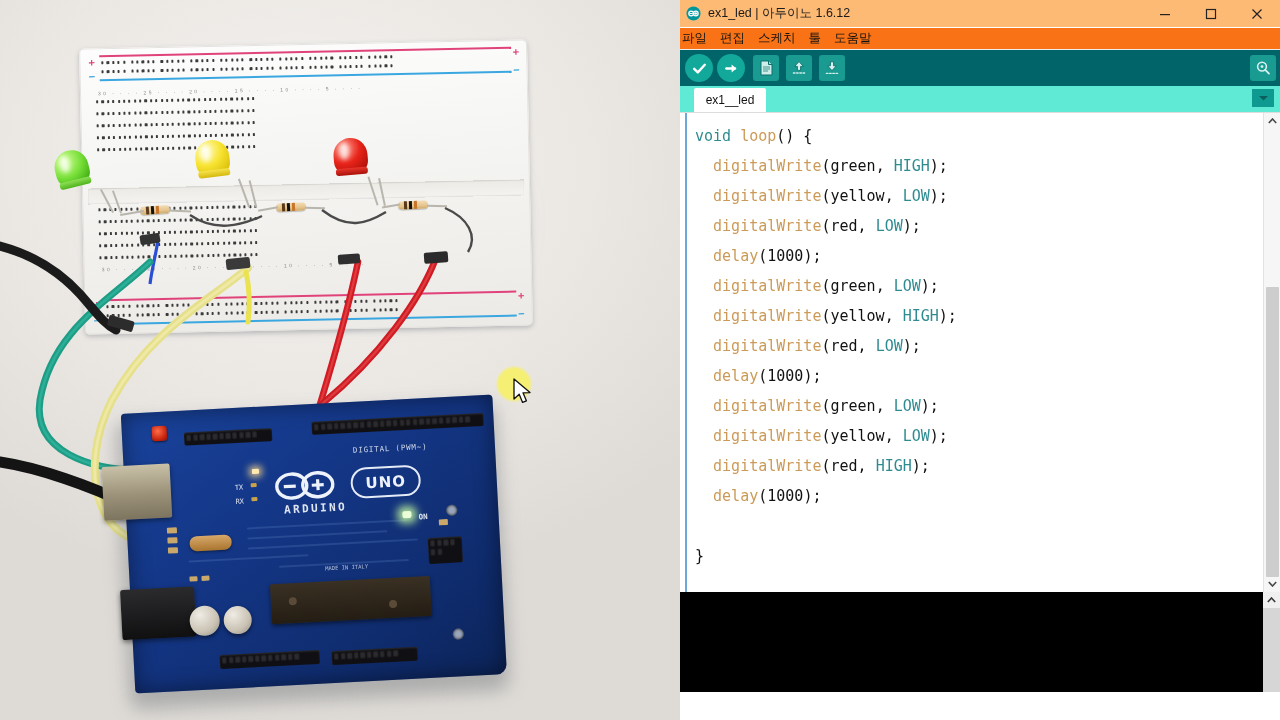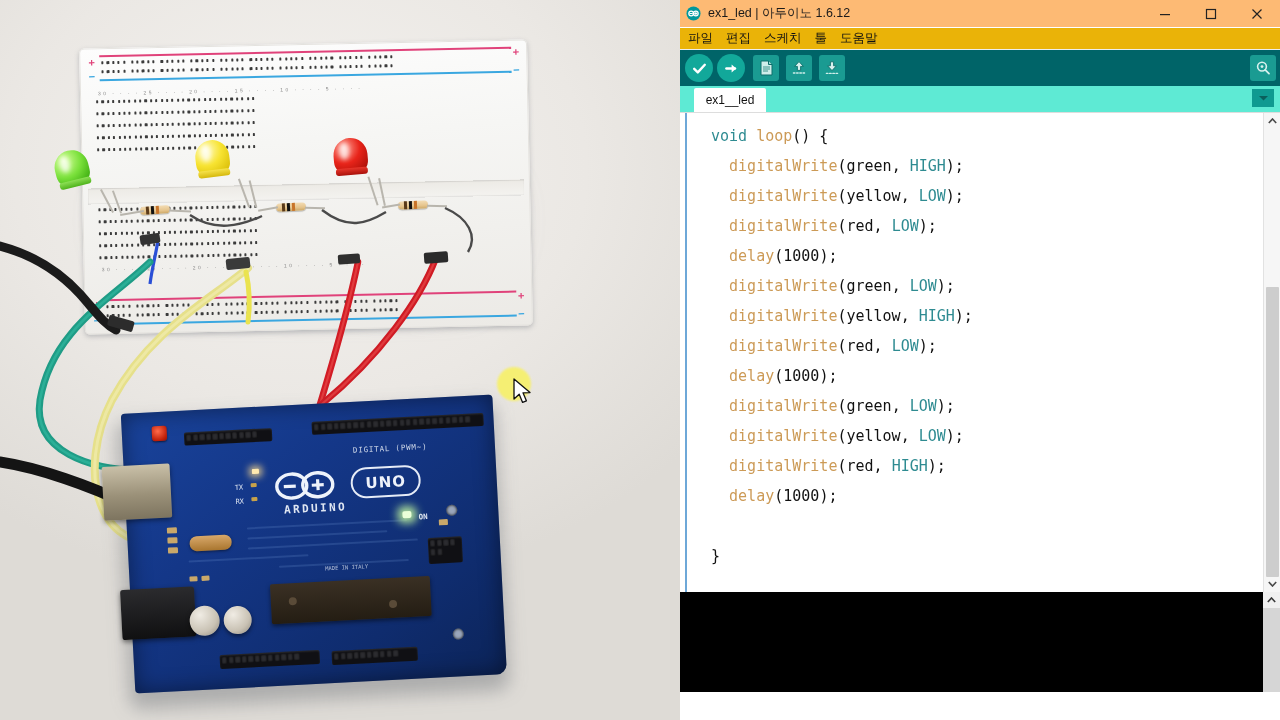--- a/index.html
+++ b/index.html
@@ -167,22 +167,22 @@
   #ide-logo{ width:15px; height:15px; margin-right:7px; }
   #title-text{ font-size:12.5px; color:#1a1a1a; white-space:nowrap; }
   .win-btns{ position:absolute; right:0; top:0; height:28px; display:flex; }
   .win-btn{
     width:46px; height:28px; display:flex; align-items:center; justify-content:center;
     color:#222;
   }
 
   
   #menubar{
-    height:22px; background:#eab308; display:flex; align-items:center;
-    padding-left:6px; gap:9px; border-bottom:1px solid #ededed;
+    height:22px; background:#f97316; display:flex; align-items:center;
+    gap:9px; border-bottom:1px solid #ededed;
   }
   .menu-item{ font-size:12.5px; color:#111; padding:1px 2px; white-space:nowrap; }
 
   
   #toolbar{
     position:relative; height:36px; background:#006468;
     display:flex; align-items:center; padding-left:4px; gap:2px;
   }
   .tb-round{
     width:28px; height:28px; border-radius:50%;
@@ -215,21 +215,21 @@
     background:#0f9a91; display:flex; align-items:center; justify-content:center;
   }
 
   
   #editor-wrap{
     position:relative; height:480px; background:#fff; display:flex;
     border-top:1px solid #ddd;
   }
   #gutter{ width:7px; background:#fff; border-right:2px solid #6ea8d8; flex:none; }
   #code{
-    flex:1; padding:8px 0 0 24px; overflow:hidden;
+    flex:1; padding:8px 0 0 8px; overflow:hidden;
     font-family:"DejaVu Sans Mono", monospace; font-size:15px; line-height:30px;
     color:#000; white-space:pre;
   }
   .tok-kw{ color:#2e8b91; }
   .tok-fn{ color:#cc9a56; }
   .tok-const{ color:#2e8b91; }
   .tok-num{ color:#111; }
   .tok-pun{ color:#111; }
   .tok-id{ color:#111; }
 

